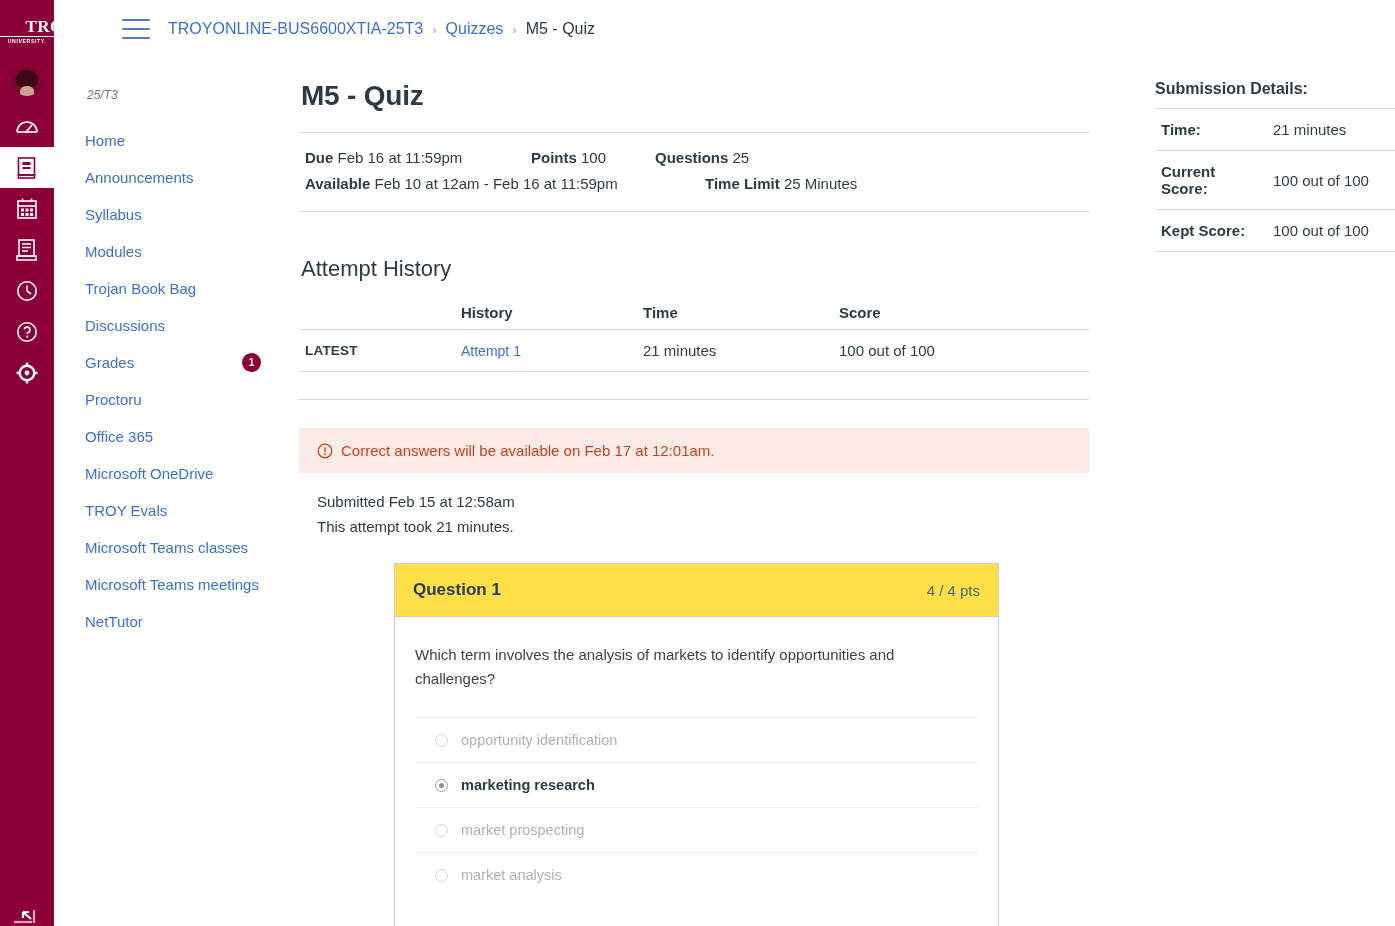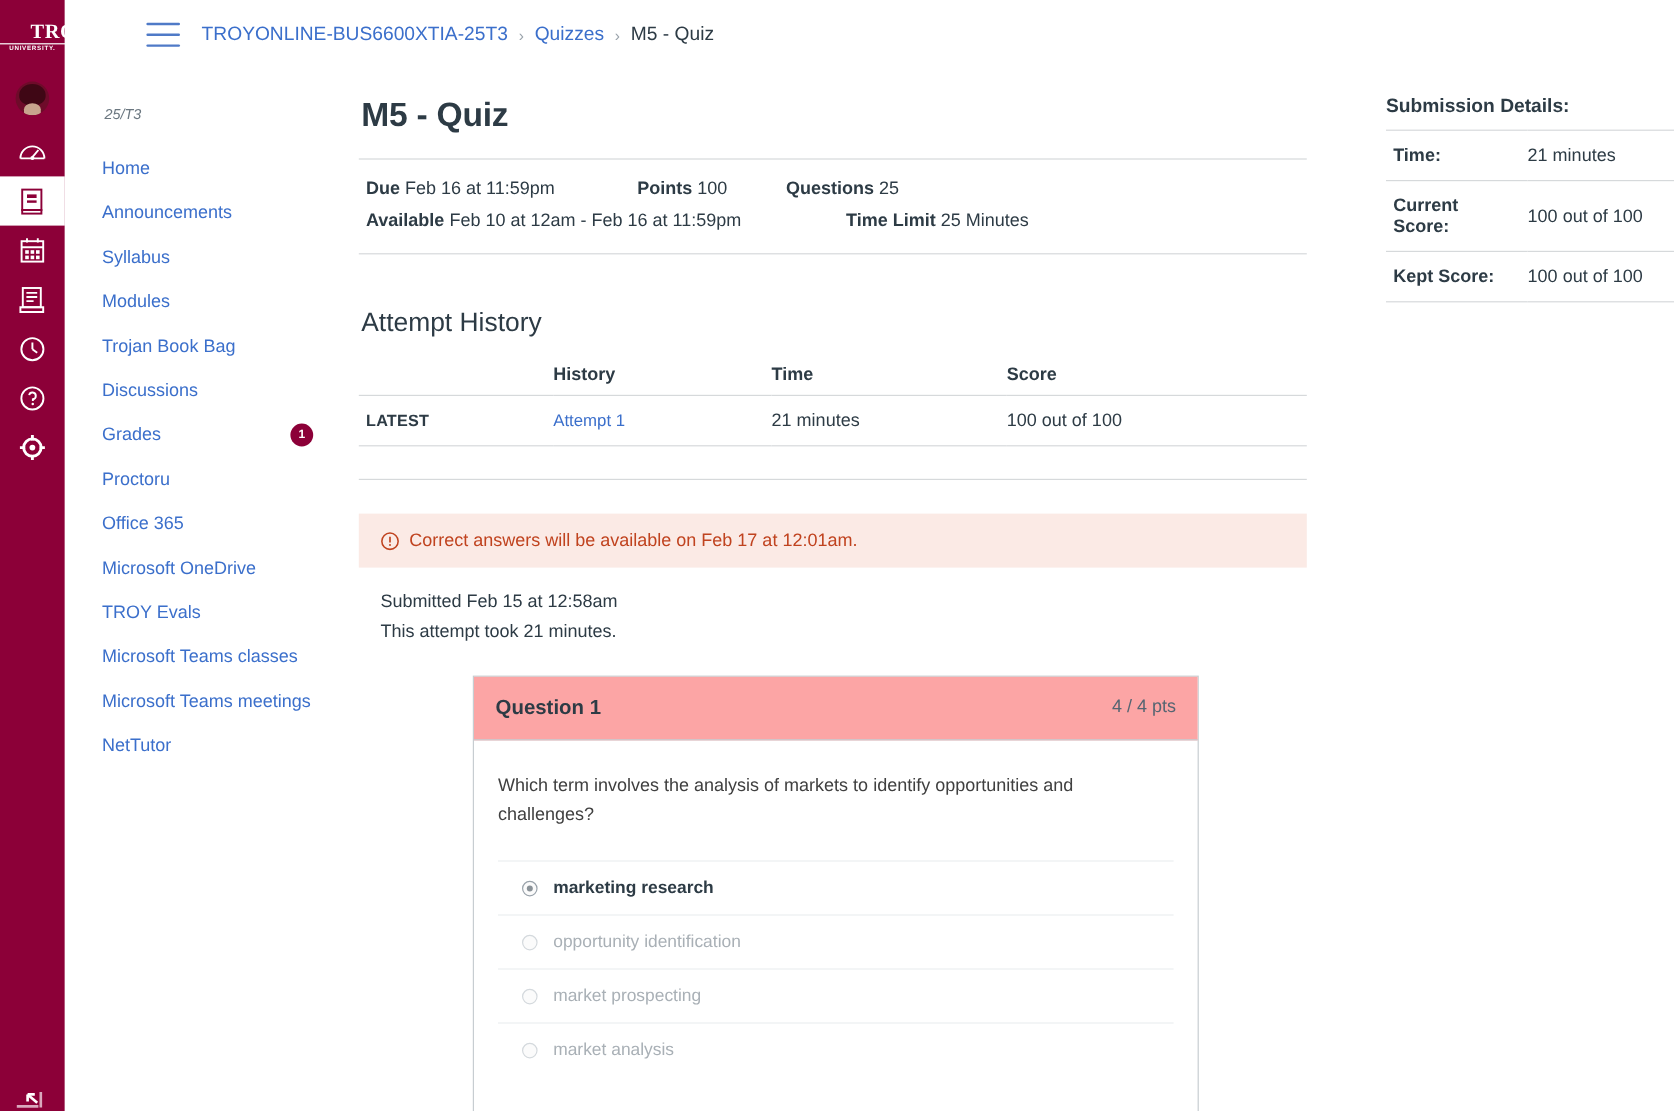--- a/index.html
+++ b/index.html
@@ -149,22 +149,22 @@
 
   .score-lines { margin-top: 16px; padding-left: 18px; font-size: 15px; line-height: 25px; color: #2d3b45; }
   .big-score { font-size: 20px; font-weight: bold; }
 
   
   .qcard {
     margin-top: 24px; margin-left: 95px; width: 605px;
     border: 1px solid #c7cdd1; background: #fff;
   }
   .qhead {
-    background: #fca5a5; border-bottom: 1px solid #c7cdd1;
-    display: flex; justify-content: space-between;
+    background: #fde047; border-bottom: 1px solid #c7cdd1;
+    display: flex; align-items: center; justify-content: space-between;
     padding: 16px 18px;
   }
   .qhead-title { font-size: 17px; font-weight: bold; color: #2d3b45; }
   .qhead-pts { font-size: 15px; color: #556572; }
   .qbody { padding: 26px 20px 0 20px; }
   .qtext { font-size: 15px; line-height: 24px; color: #404040; max-width: 530px; }
   .answers { margin-top: 26px; }
   .answer {
     display: flex; align-items: center; gap: 13px;
     border-top: 1px solid #eceff1; padding: 14px 0 14px 20px;
@@ -436,27 +436,27 @@
           </div>
 
           <div class="qcard">
             <div class="qhead">
               <span class="qhead-title">Question 1</span>
               <span class="qhead-pts">4 / 4 pts</span>
             </div>
             <div class="qbody">
               <div class="qtext">Which term involves the analysis of markets to identify opportunities and challenges?</div>
               <div class="answers" id="answerlist">
+                  <div class="answer">
+                    <span class="radio"></span>
+                    <span>opportunity identification</span>
+                  </div>
                   <div class="answer selected">
                     <span class="radio"></span>
                     <span>marketing research</span>
-                  </div>
-                  <div class="answer">
-                    <span class="radio"></span>
-                    <span>opportunity identification</span>
                   </div>
                   <div class="answer">
                     <span class="radio"></span>
                     <span>market prospecting</span>
                   </div>
                   <div class="answer">
                     <span class="radio"></span>
                     <span>market analysis</span>
                   </div>
                 </div>

